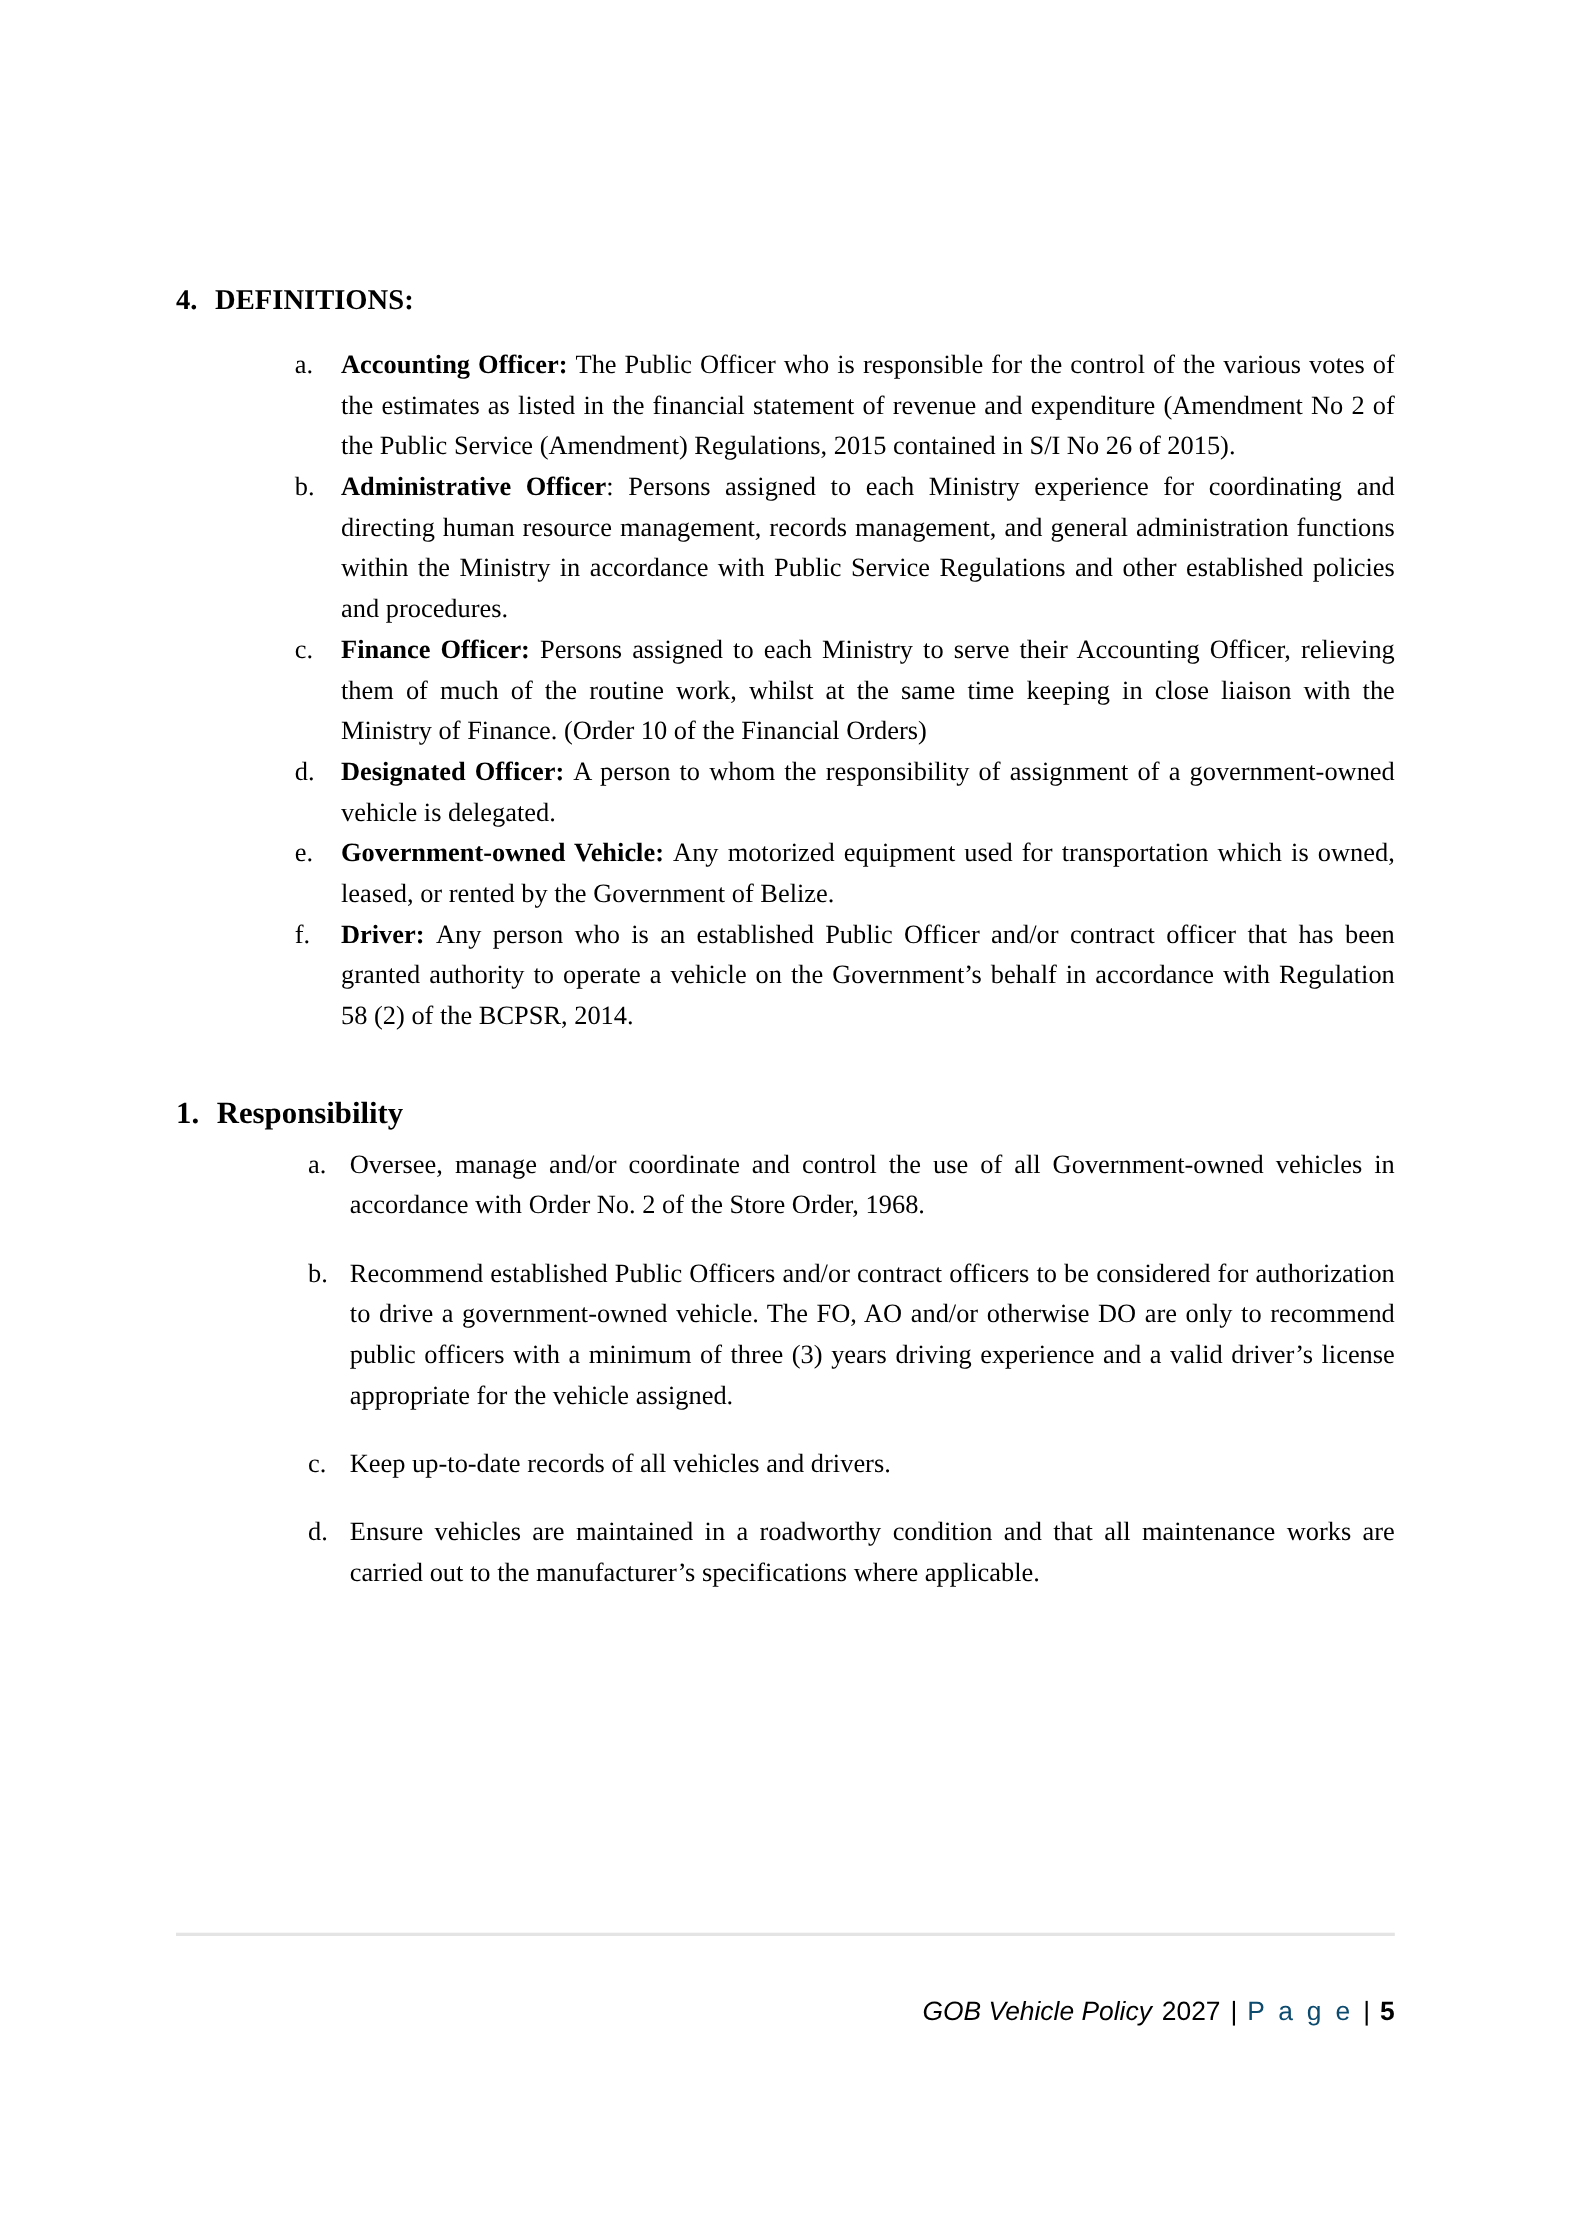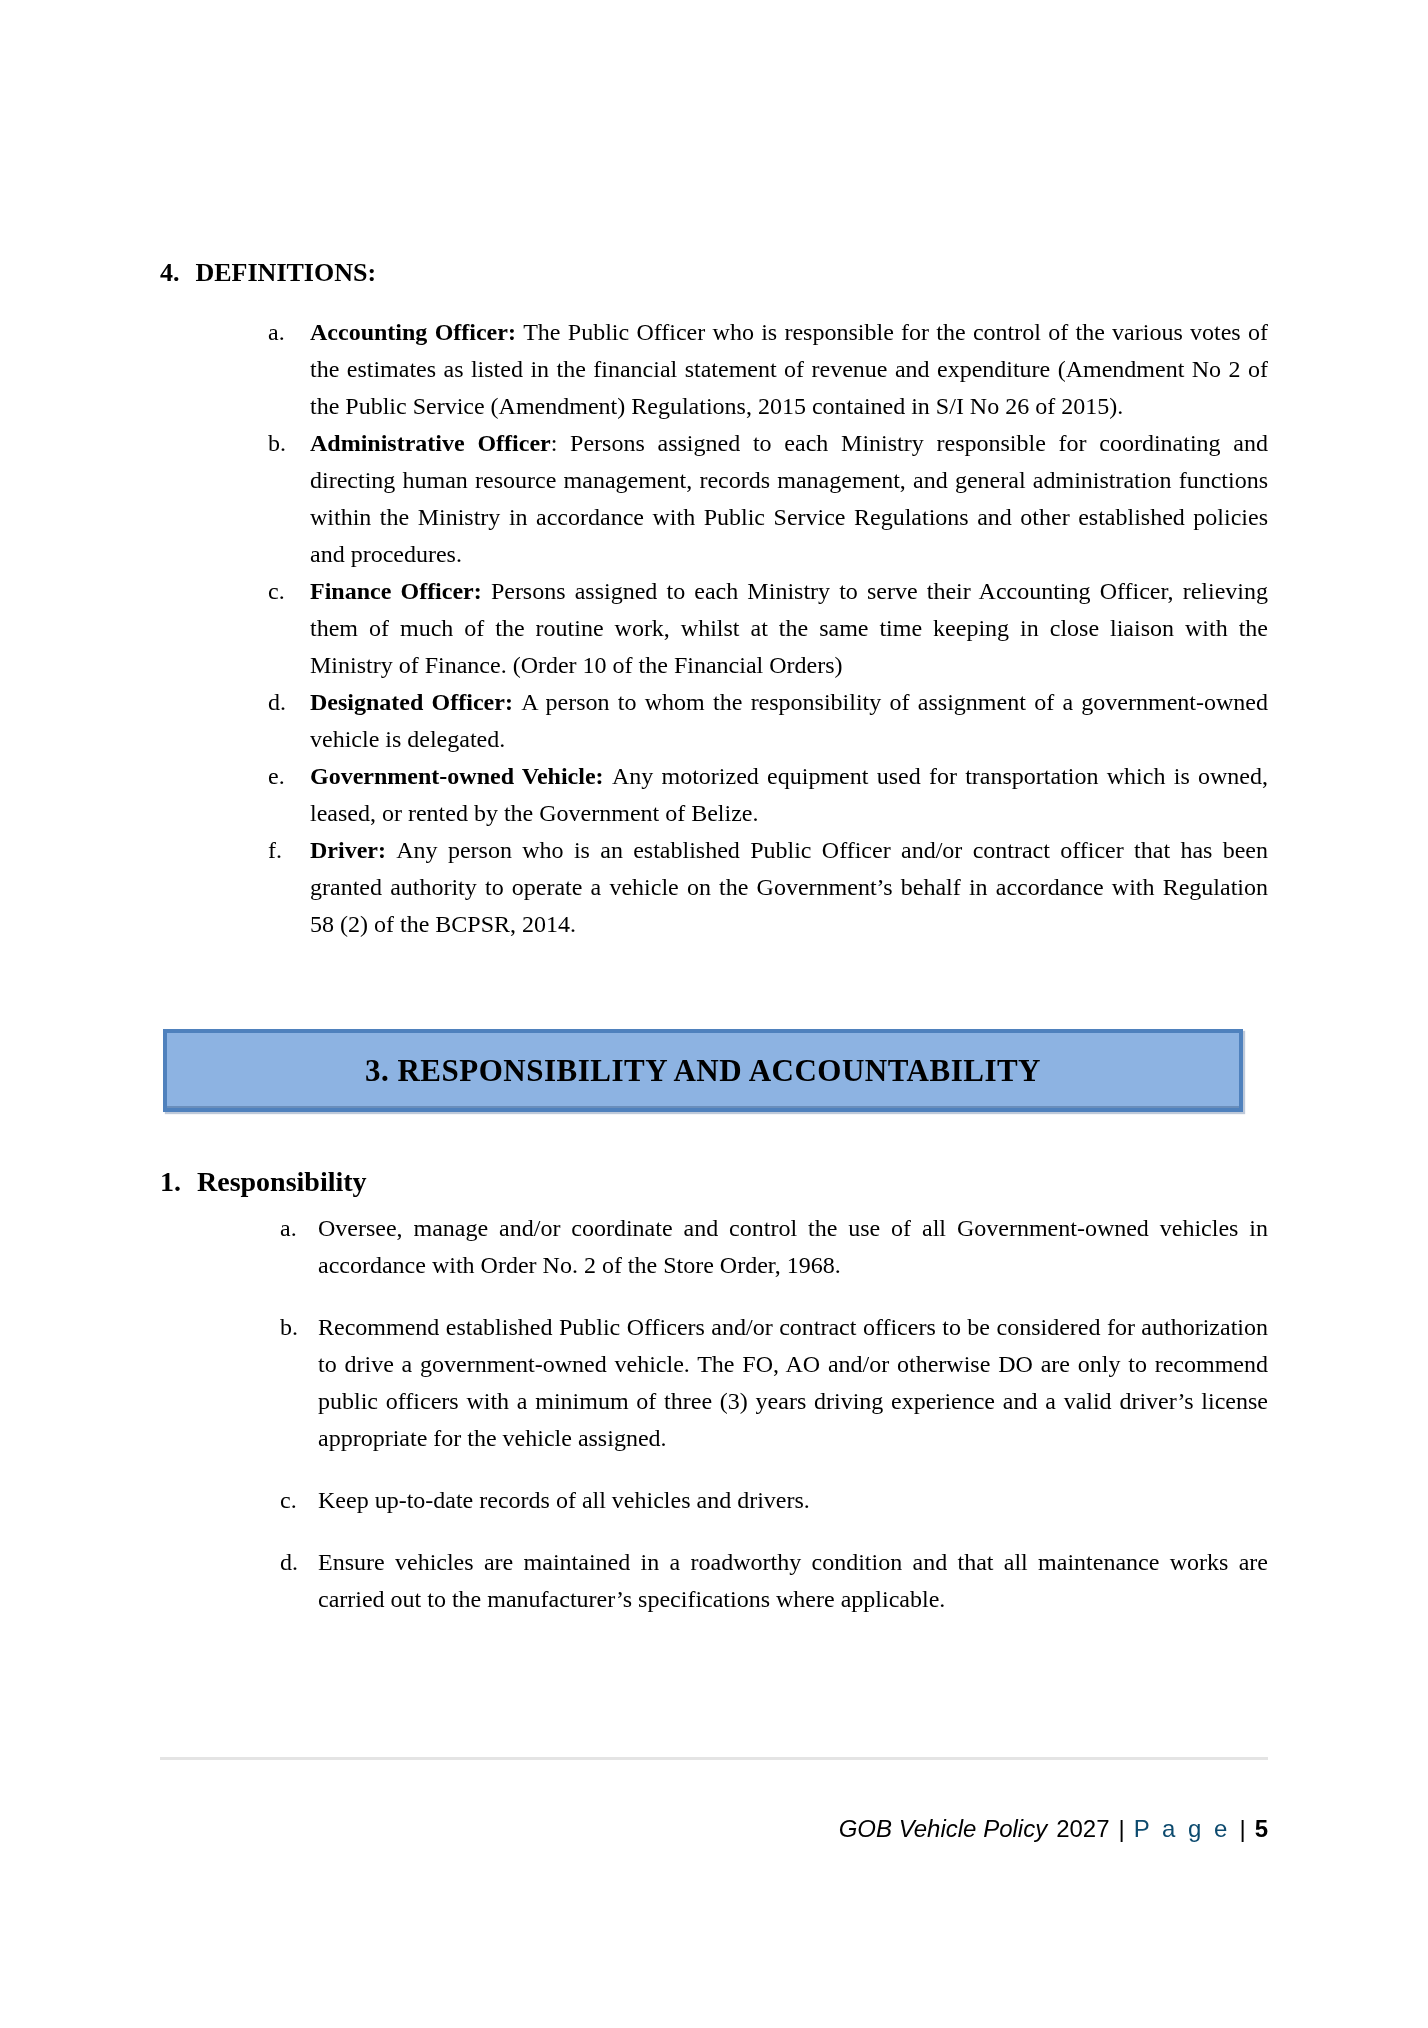--- a/index.html
+++ b/index.html
@@ -96,39 +96,36 @@
     <div class="h-defs">
       <span>4.</span>
       <span>DEFINITIONS:</span>
     </div>
 
     <div class="def-list">
       <div class="def-item">
         <span class="marker">a.</span><span class="term">Accounting Officer: </span><span>The Public Officer who is responsible for the control of the various votes of the estimates as listed in the financial statement of revenue and expenditure (Amendment No 2 of the Public Service (Amendment) Regulations, 2015 contained in S/I No 26 of 2015).</span>
       </div>
       <div class="def-item">
-        <span class="marker">b.</span><span class="term">Administrative Officer</span><span>: Persons assigned to each Ministry responsible for coordinating and directing human resource management, records management, and general administration functions within the Ministry in accordance with Public Service Regulations and other established policies and procedures.</span>
+        <span class="marker">b.</span><span class="term">Administrative Officer</span><span>: Persons assigned to each Ministry experience for coordinating and directing human resource management, records management, and general administration functions within the Ministry in accordance with Public Service Regulations and other established policies and procedures.</span>
       </div>
       <div class="def-item">
         <span class="marker">c.</span><span class="term">Finance Officer: </span><span>Persons assigned to each Ministry to serve their Accounting Officer, relieving them of much of the routine work, whilst at the same time keeping in close liaison with the Ministry of Finance. (Order 10 of the Financial Orders)</span>
       </div>
       <div class="def-item">
         <span class="marker">d.</span><span class="term">Designated Officer: </span><span>A person to whom the responsibility of assignment of a government-owned vehicle is delegated.</span>
       </div>
       <div class="def-item">
         <span class="marker">e.</span><span class="term">Government-owned Vehicle: </span><span>Any motorized equipment used for transportation which is owned, leased, or rented by the Government of Belize.</span>
       </div>
       <div class="def-item">
         <span class="marker">f.</span><span class="term">Driver: </span><span>Any person who is an established Public Officer and/or contract officer that has been granted authority to operate a vehicle on the Government’s behalf in accordance with Regulation 58 (2) of the BCPSR, 2014.</span>
       </div>
     </div>
 
-    <div class="banner">
-      <span>3. RESPONSIBILITY AND ACCOUNTABILITY</span>
-    </div>
 
     <div class="h-resp">
       <span>1.</span>
       <span>Responsibility</span>
     </div>
 
 
     <div class="resp-list">
       <div class="resp-item">
         <span class="marker">a.</span><span>Oversee, manage and/or coordinate and control the use of all Government-owned vehicles in accordance with Order No. 2 of the Store Order, 1968.</span>

